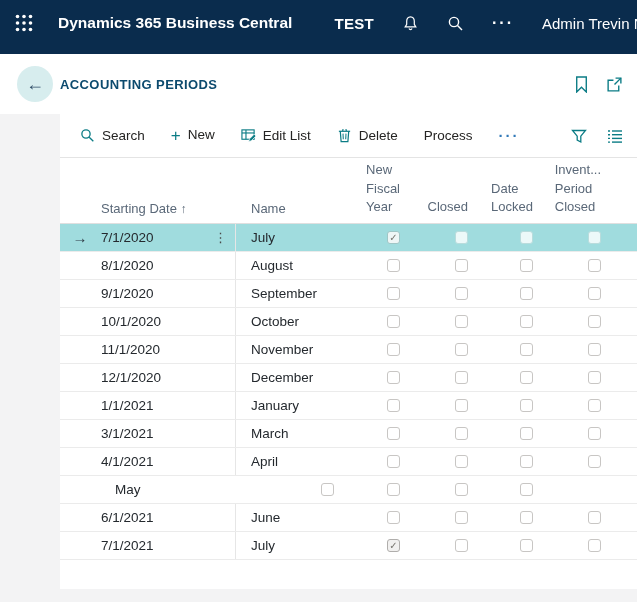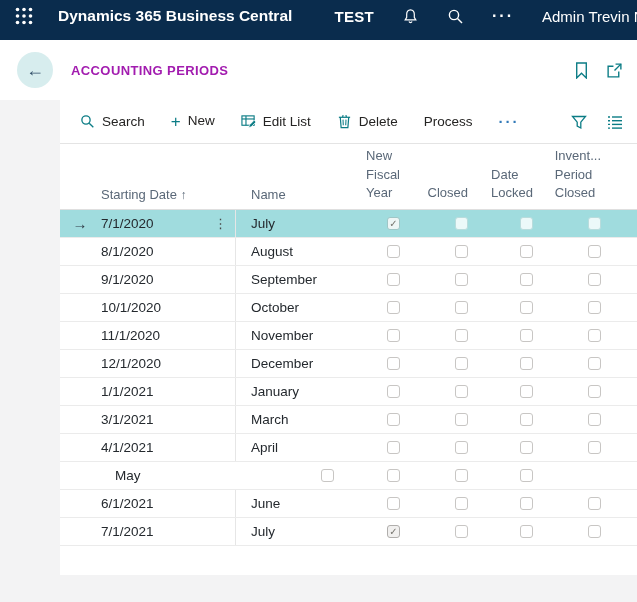--- a/index.html
+++ b/index.html
@@ -5,21 +5,21 @@
   * { box-sizing: border-box; }
   html,body { margin:0; padding:0; }
   body {
     width:637px; height:602px; overflow:hidden;
     background:#f3f3f4;
     font-family:"Liberation Sans", sans-serif;
     color:#24292e;
   }
   
   .topbar {
-    height:40px; background:#0a2c4d; color:#fff;
+    height:54px; background:#0a2c4d; color:#fff;
     display:flex; align-items:center; padding:0 0 8px 14px;
   }
   .waffle { width:20px; height:20px; display:block; cursor:pointer; }
   .app-title { font-size:15.5px; font-weight:600; margin-left:24px; white-space:nowrap; }
   .topbar-right { margin-left:auto; display:flex; align-items:center; gap:28px; }
   .env-badge { font-size:15px; font-weight:600; letter-spacing:.3px; cursor:pointer; }
   .tb-icon { width:17px; height:17px; display:block; cursor:pointer; }
   .tb-ellipsis { font-size:16px; font-weight:700; letter-spacing:2px; cursor:pointer; line-height:1; }
   .user-name { font-size:15px; white-space:nowrap; width:95px; overflow:hidden; cursor:pointer; }
 
@@ -27,22 +27,22 @@
   .page-header {
     height:60px; background:#fff; display:flex; align-items:center;
     padding:0 14px 0 17px;
   }
   .back-btn {
     width:36px; height:36px; border-radius:50%; background:#d7edee;
     display:flex; align-items:center; justify-content:center;
     font-size:18px; color:#33506a; cursor:pointer; flex:none;
   }
   .page-title {
-    margin-left:18px; font-size:13px; font-weight:600; letter-spacing:.4px;
-    color:#a21caf; white-space:nowrap;
+    margin-left:7px; font-size:13px; font-weight:600; letter-spacing:.4px;
+    color:#0c4a6e; white-space:nowrap;
   }
   .ph-icons { margin-left:auto; display:flex; align-items:center; gap:16px; }
   .ph-icon { width:17px; height:17px; display:block; cursor:pointer; }
 
   
   .content { background:#f3f3f4; height:502px; }
   .card { margin-left:60px; width:577px; background:#fff; height:475px; }
 
   
   .toolbar {

